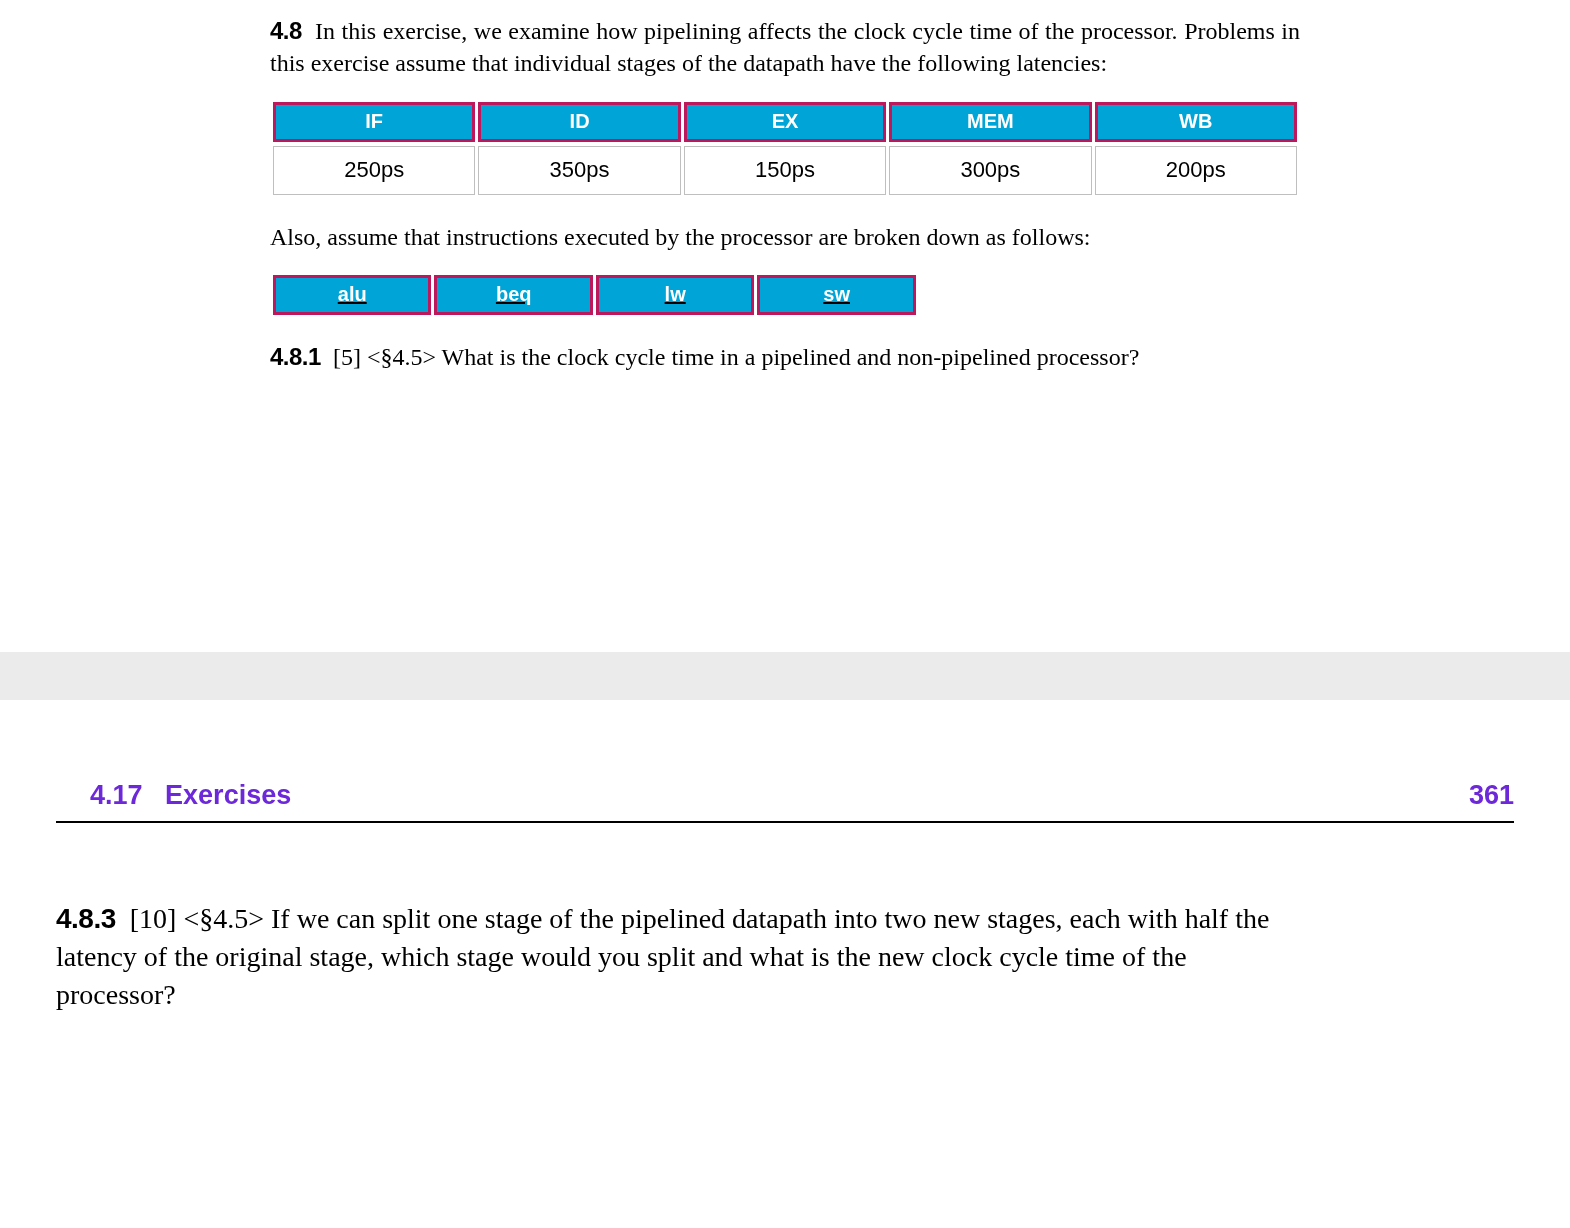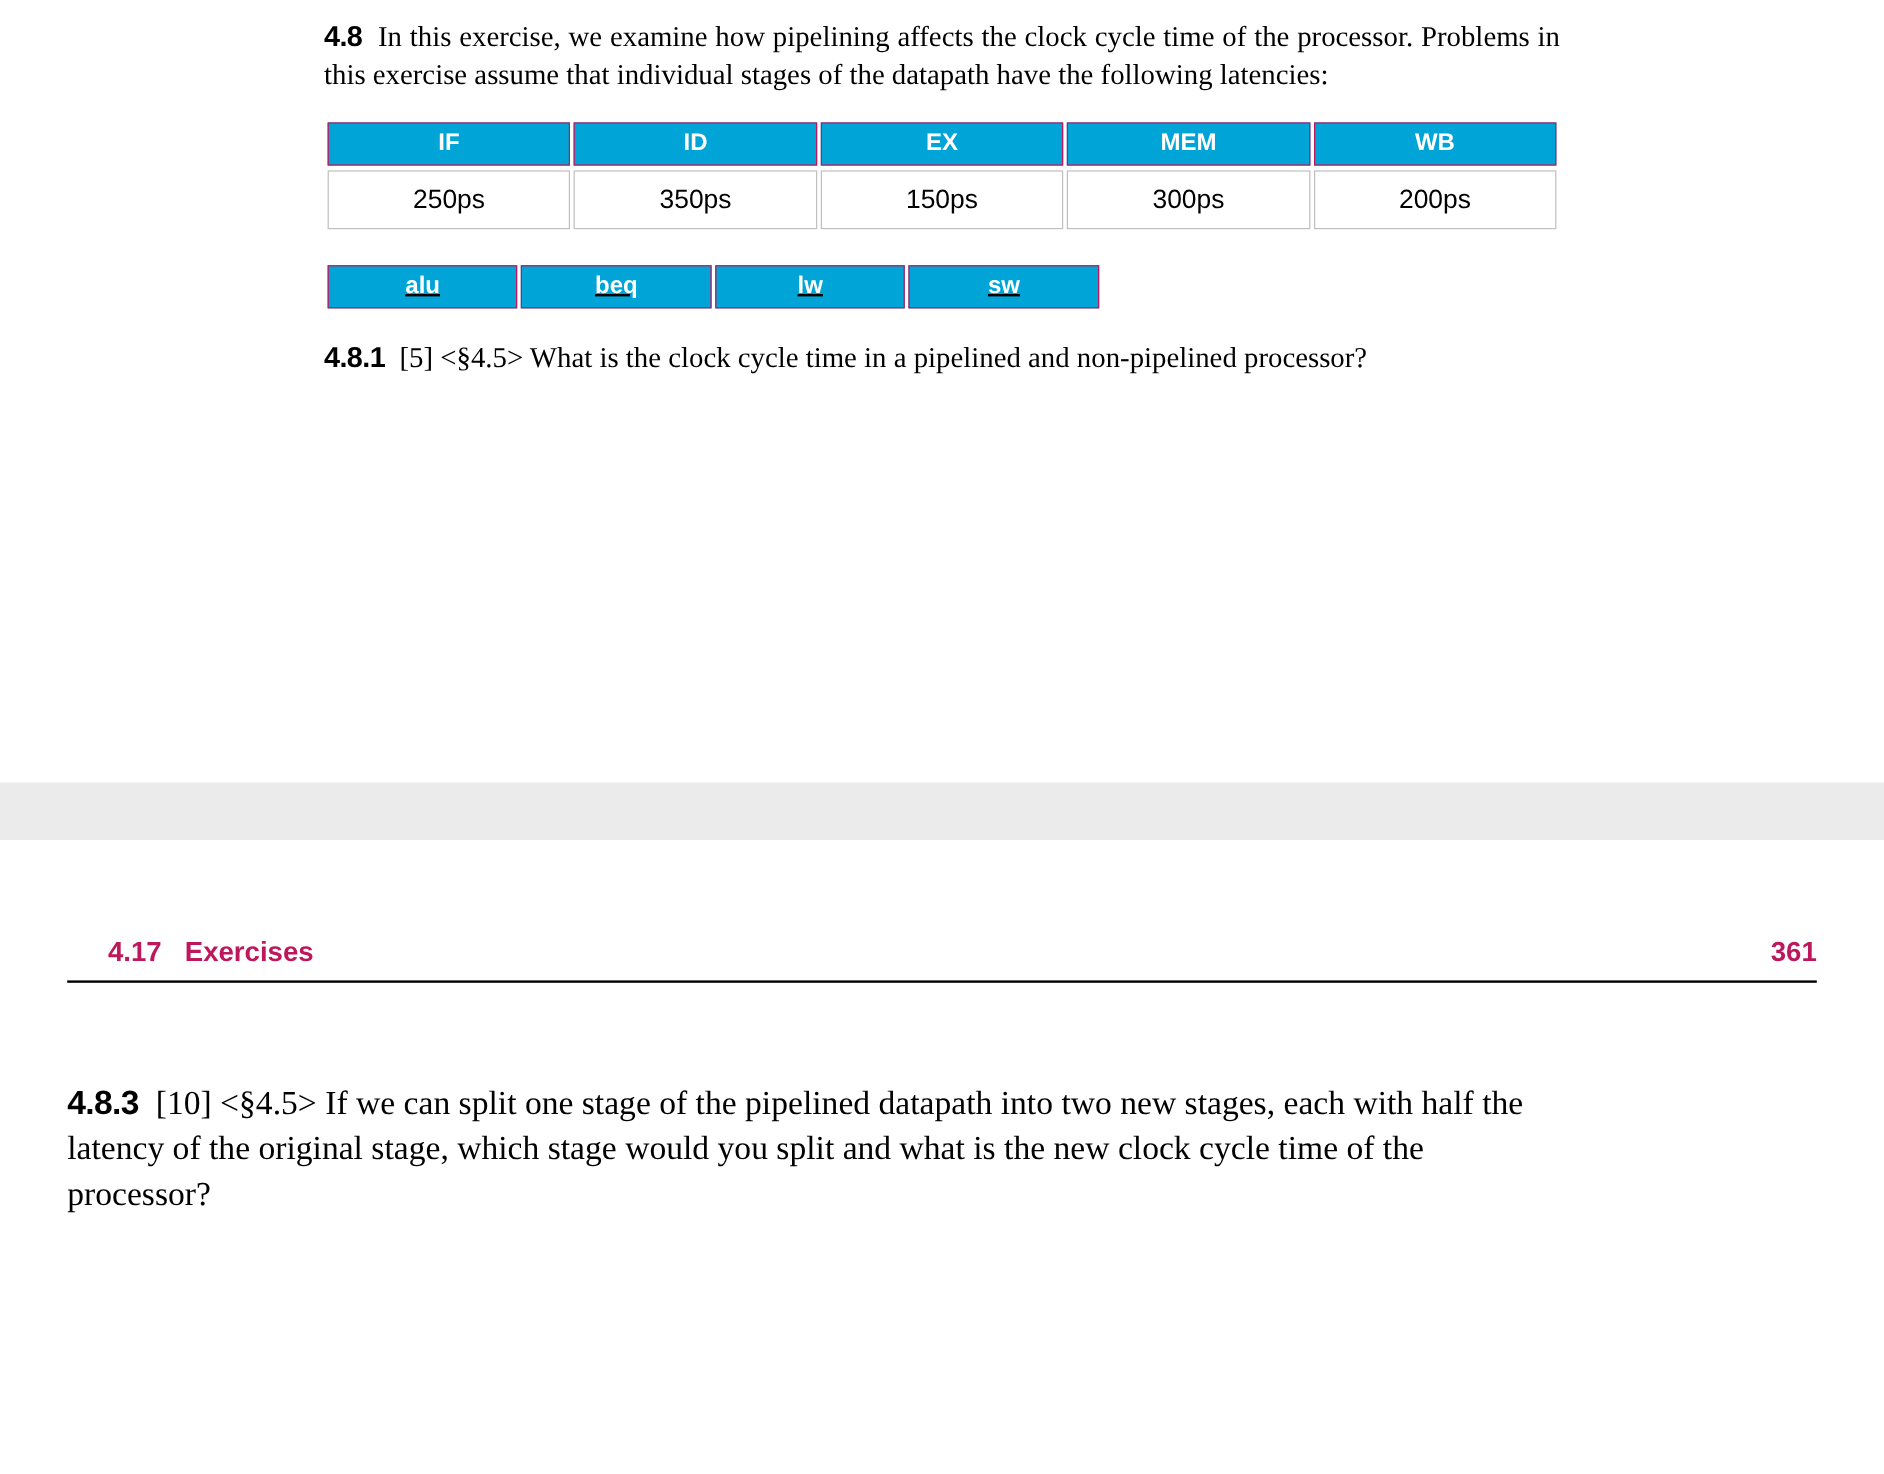--- a/index.html
+++ b/index.html
@@ -37,21 +37,21 @@
     table-layout: fixed;
   }
   table.data th {
     background: #00a4d6;
     color: #fff;
     font-family: Arial, Helvetica, sans-serif;
     font-weight: 700;
     font-size: 20px;
     padding: 5px 0 6px 0;
     text-align: center;
-    border: 1px solid #be185d;
+    border: 3px solid #be185d;
   }
   table.data td {
     background: #fff;
     color: #000;
     font-family: Arial, Helvetica, sans-serif;
     font-size: 22px;
     padding: 10px 0 11px 0;
     text-align: center;
     border: 1px solid #bfbfbf;
     margin-top: 12px;
@@ -73,22 +73,22 @@
     padding-bottom: 10px;
     display: flex;
     justify-content: space-between;
   }
   .footer-left {
     margin-left: 680px;
   }
   .footer-left, .footer-right {
     font-family: Arial, Helvetica, sans-serif;
     font-weight: 900;
-    font-size: 23px;
-    color: #be185d;
+    font-size: 27px;
+    color: #6d28d9;
     margin-left: 34px;
   }
   .page2 {
     position: absolute;
     left: 56px;
     right: 290px;
     top: 900px;
   }
 </style>
 </head>
@@ -112,20 +112,21 @@
     <tr>
       <td>250ps</td>
       <td>350ps</td>
       <td>150ps</td>
       <td>300ps</td>
       <td>200ps</td>
     </tr>
   </tbody>
     </table>
 
+  <p class="para">Also, assume that instructions executed by the processor are broken down as follows:</p>
 
   <table class="data" style="width: 63%; text-decoration: underline;">
     <tbody>
         <tr>
       <th>alu</th>
       <th>beq</th>
       <th>lw</th>
       <th>sw</th>
     </tr>
   </tbody>

